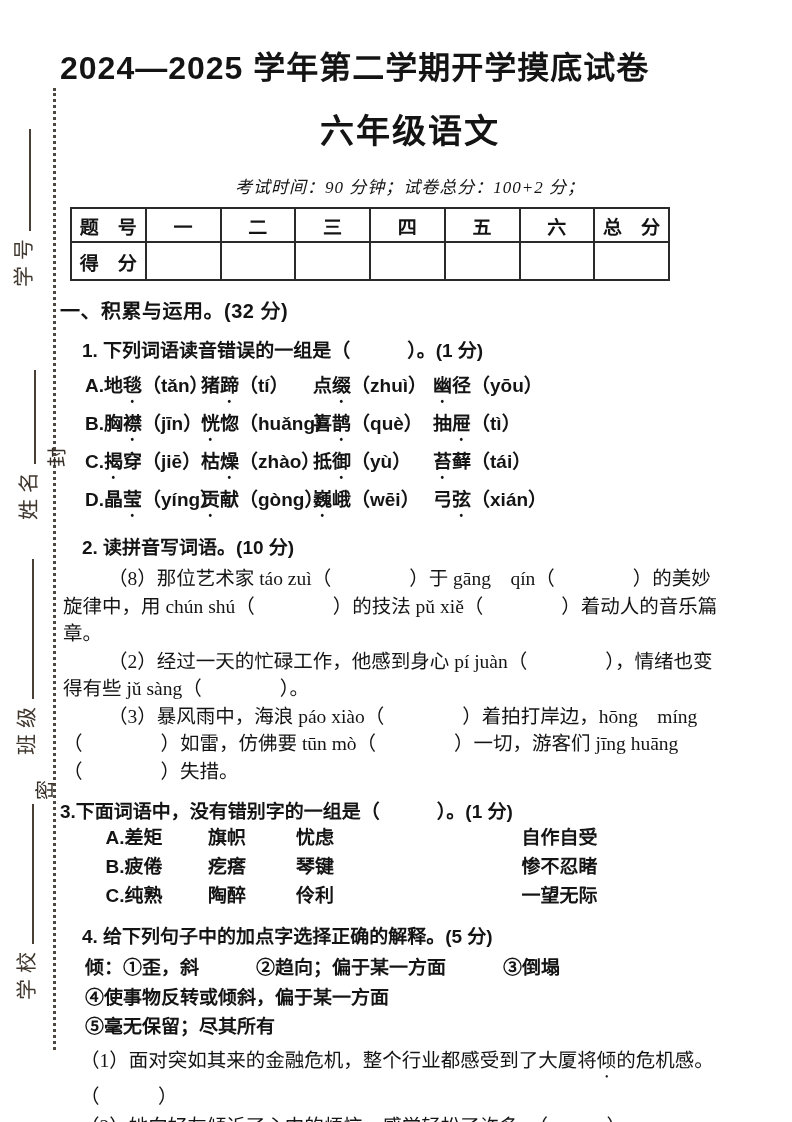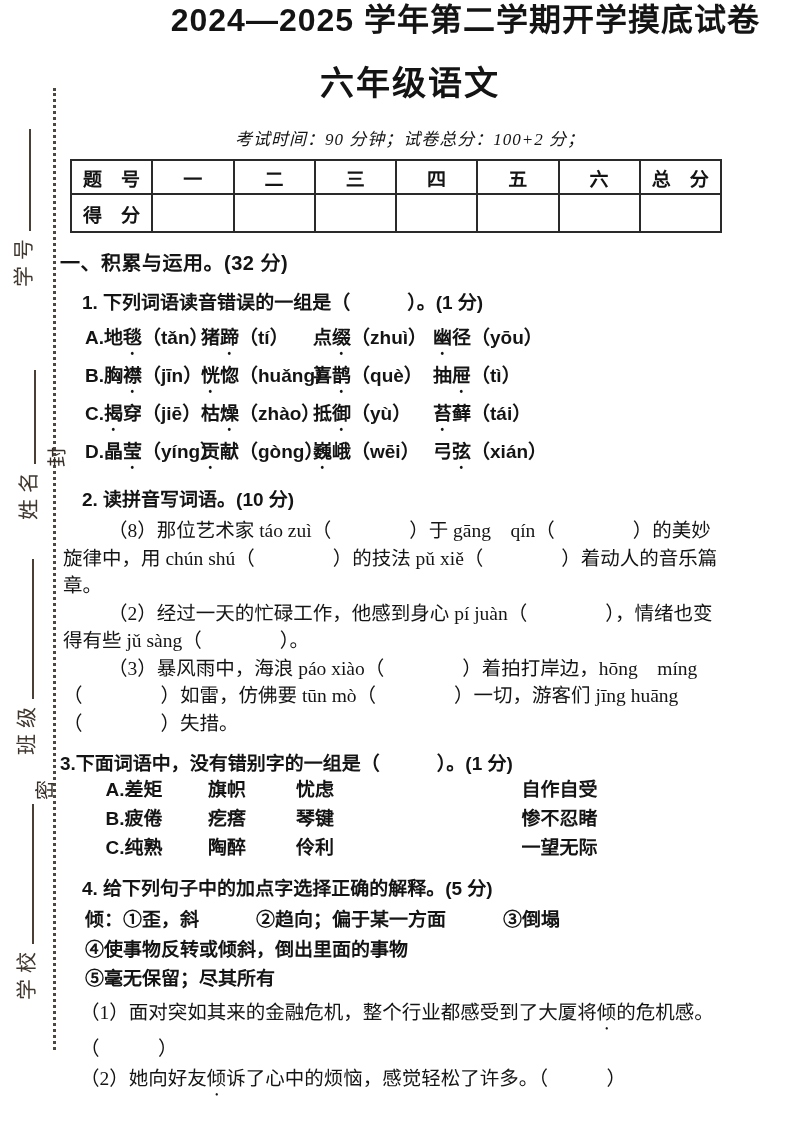--- a/index.html
+++ b/index.html
@@ -31,21 +31,22 @@
     border-bottom: 2px solid #4a3f34;
     vertical-align: baseline;
     margin-left: 2px;
   }
   .seal-mark { font-size: 20px; line-height: 22px; color: #383028; }
 
   
   .main { position: absolute; left: 60px; top: 0; width: 700px; }
 
   .title {
-    text-align: right;
+    padding-top: 48px;
+    text-align: left;
     font-size: 32px; line-height: 40px;
     font-weight: bold; letter-spacing: 1px;
   }
   .subtitle {
     margin-top: 22px;
     text-align: center;
     font-size: 34px; line-height: 42px;
     font-weight: bold; letter-spacing: 2px;
   }
   .exam-info {
@@ -53,21 +54,21 @@
     text-align: center;
     font-size: 17px;
     font-family: "Liberation Serif", serif;
     font-style: italic;
     letter-spacing: 1px;
   }
 
   table.score {
     margin: 9px 0 0 10px;
     border-collapse: collapse;
-    width: 652px;
+    width: 600px;
     table-layout: fixed;
   }
   table.score td {
     border: 2px solid #2a2a2a;
     text-align: center;
     font-size: 19px;
     font-weight: bold;
     padding: 0;
   }
   table.score tr.hdr td { height: 32px; }
@@ -227,21 +228,21 @@
       <span>惨不忍睹</span>
       <span>C.纯熟</span>
       <span>陶醉</span>
       <span>伶利</span>
       <span>一望无际</span>
     </div>
 
     <div class="stem">4. 给下列句子中的加点字选择正确的解释。(5 分)</div>
     <div class="defs">
       <div class="line">倾：①歪，斜　　　②趋向；偏于某一方面　　　③倒塌</div>
-      <div class="line">④使事物反转或倾斜，倒出里面的事物</div>
+      <div class="line">④使事物反转或倾斜，偏于某一方面</div>
       <div class="line">⑤毫无保留；尽其所有</div>
     </div>
     <div class="q4-items">
       <div class="line">（1）面对突如其来的金融危机，整个行业都感受到了大厦将<span class="emdot">倾</span>的危机感。</div>
       <div class="line">（　　　）</div>
       <div class="line">（2）她向好友<span class="emdot">倾</span>诉了心中的烦恼，感觉轻松了许多。（　　　）</div>
     </div>
 
   </div>
 </div>

